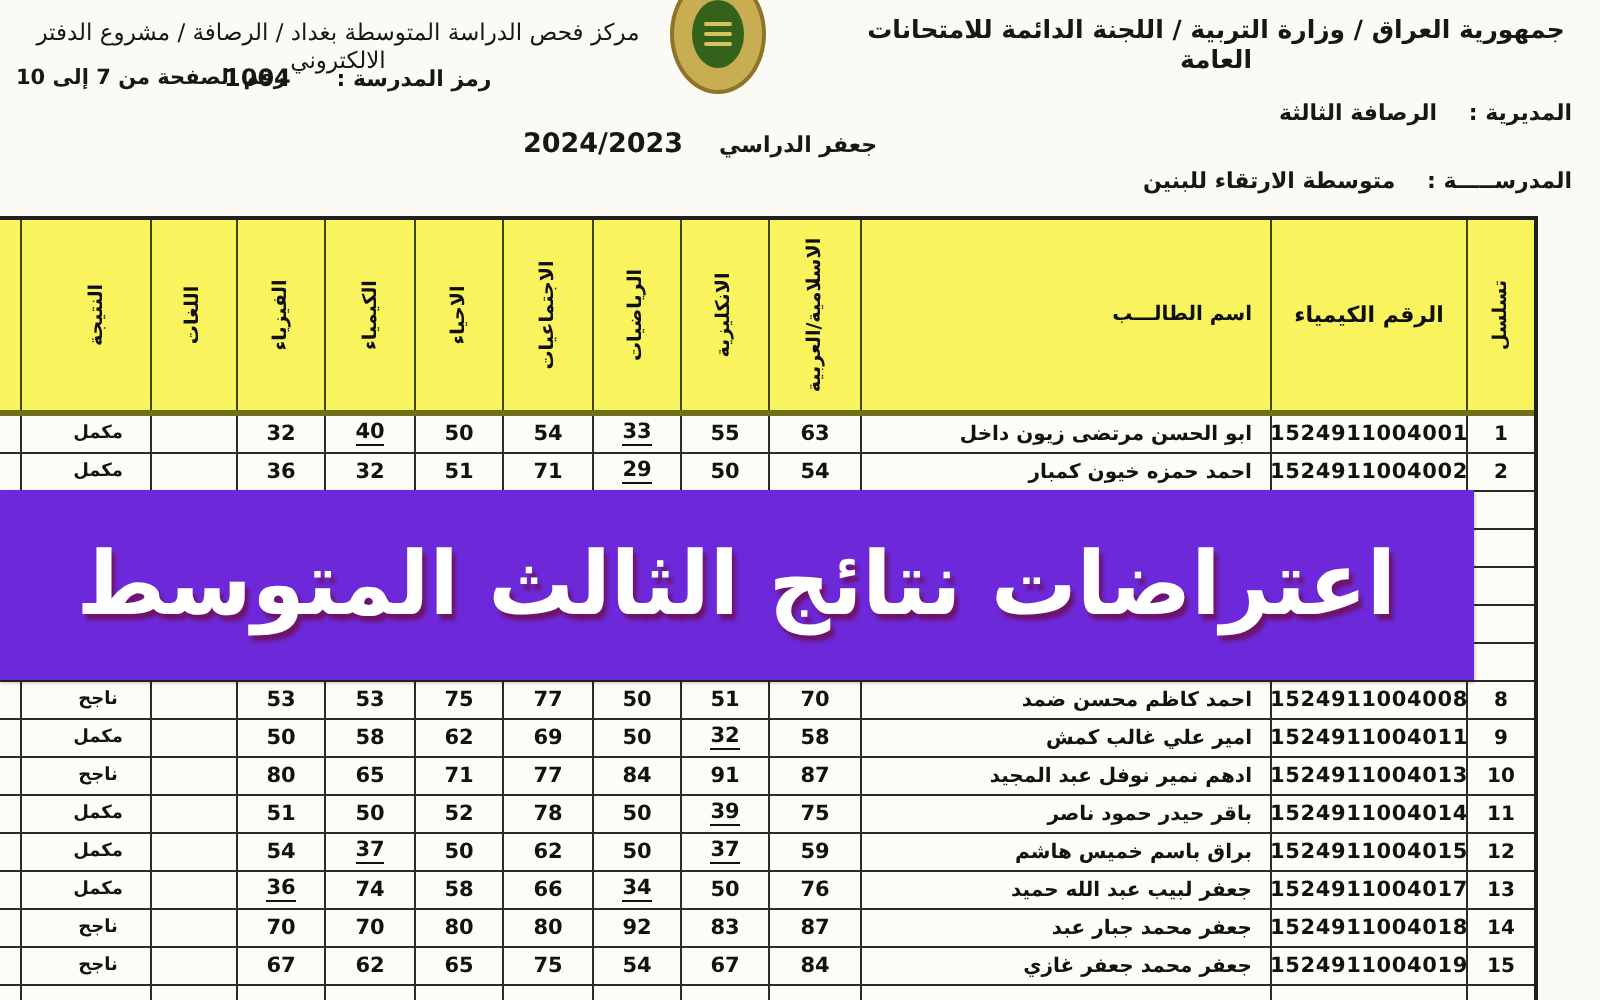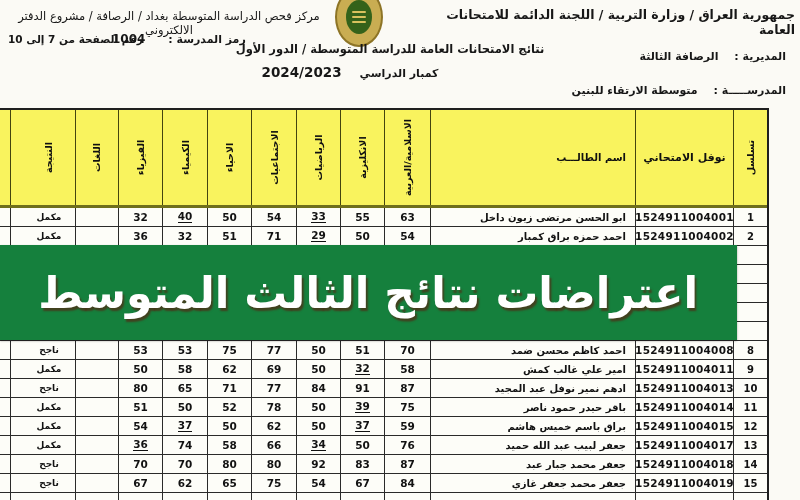--- a/index.html
+++ b/index.html
@@ -1,21 +1,21 @@
 <!DOCTYPE html>
 <html><head>
 <meta charset="utf-8">
 <style>
   html,body{margin:0;padding:0;}
   body{width:800px;height:500px;overflow:hidden;background:#f7f5ef;
        font-family:"DejaVu Sans",sans-serif;position:relative;color:#171717;}
   .page{position:absolute;inset:0;background:#fbfaf5;}
   
   .hdr-right{position:absolute;top:7px;right:5px;width:374px;font-size:12.5px;
-             font-weight:bold;direction:rtl;}
+             font-weight:bold;text-align:center;direction:rtl;}
   .hdr-left{position:absolute;top:9px;left:3px;width:332px;font-size:11.5px;
             font-weight:normal;text-align:center;direction:rtl;}
   .logo{position:absolute;left:335px;top:-13px;width:44px;height:56px;border-radius:50%;
         background:#c9ad52;border:2px solid #8d7426;display:flex;align-items:center;justify-content:center;}
   .logo-inner{width:26px;height:34px;border-radius:50%;background:#34621a;
               display:flex;flex-direction:column;gap:3px;align-items:center;justify-content:center;}
   .logo-inner i{display:block;width:14px;height:2px;background:#d8c25e;border-radius:1px;}
   .page-line{position:absolute;top:33px;left:8px;font-size:10.5px;font-weight:bold;direction:rtl;}
   .code-line{position:absolute;top:32px;left:112px;font-size:11px;font-weight:bold;direction:rtl;}
   .code-line .val{font-size:12px;margin-right:19px;}
@@ -41,21 +41,21 @@
         font-weight:bold;font-size:10.5px;color:#121212;flex:none;overflow:hidden;}
   .c-serial{width:33px;font-size:10px;}
   .c-exam{width:97px;letter-spacing:.3px;}
   .c-name{width:205px;justify-content:flex-start;padding-right:9px;box-sizing:border-box;font-size:10px;}
   .c-islamic{width:45px;} .c-english{width:43px;} .c-math{width:43px;}
   .c-social{width:44px;} .c-bio{width:43px;} .c-chem{width:44px;}
   .c-phys{width:43px;} .c-langs{width:42px;} .c-result{width:52px;font-size:9px;padding-left:12px;}
   .c-total{width:45px;}
   .under{border-bottom:1.5px solid #111;line-height:1;padding-bottom:1px;}
   
-  .banner{position:absolute;top:245px;left:0;width:737px;height:95px;background:#15803d;
+  .banner{position:absolute;top:245px;left:0;width:737px;height:95px;background:#6d28d9;
           z-index:6;display:flex;align-items:center;justify-content:center;
           box-shadow:0 1px 2px rgba(0,0,0,.35);}
   .banner span{color:#ffffff;font-weight:bold;font-size:44px;direction:rtl;white-space:nowrap;
                text-shadow:2px 3px 2px rgba(110,0,0,.5);transform:scaleX(.97);}
 </style>
 </head>
 <body>
 
 <div class="page">
 
@@ -70,43 +70,42 @@
       </div>
   </div>
 
   <div class="page-line">رقم الصفحة من 7 إلى 10</div>
 
   <div class="code-line">
     <span>رمز المدرسة :</span>
     <span class="val">1004</span>
   </div>
 
-  <div class="exam-title">نتائج الامتحانات العامة للدراسة المتوسطة / الدور الأول</div>
 
   <div class="year-line">
-    <span>كمبار الدراسي</span>
+    <span>جعفر الدراسي</span>
     <span class="val">2024/2023</span>
   </div>
 
   <div class="dir-line">
     <span>المديرية :</span>
     <span class="val">الرصافة الثالثة</span>
   </div>
 
   <div class="sch-line">
     <span>المدرســـــة :</span>
     <span class="val">متوسطة الارتقاء للبنين</span>
   </div>
 
   <div class="tbl">
     <div class="hrow">
       <div class="hcell c-serial">
         <span class="vtext">تسلسل</span>
       </div>
-      <div class="hcell c-exam h-exam">نوفل الامتحاني</div>
+      <div class="hcell c-exam h-exam">الرقم الكيمياء</div>
       <div class="hcell c-name h-name">اسم الطالـــب</div>
 
     <div class="hcell c-islamic">
           <span class="vtext">الاسلامية/العربية</span>
         </div>
         <div class="hcell c-english">
           <span class="vtext">الانكليزية</span>
         </div>
         <div class="hcell c-math">
           <span class="vtext">الرياضيات</span>
@@ -150,21 +149,21 @@
             <span class="under">40</span>
           </div>
           <div class="cell c-phys">32</div>
           <div class="cell c-langs"></div>
           <div class="cell c-result">مكمل</div>
           <div class="cell c-total">0</div>
         </div>
         <div class="row">
           <div class="cell c-serial">2</div>
           <div class="cell c-exam">1524911004002</div>
-          <div class="cell c-name">احمد حمزه براق كمبار</div>
+          <div class="cell c-name">احمد حمزه خيون كمبار</div>
           <div class="cell c-islamic">54</div>
           <div class="cell c-english">50</div>
           <div class="cell c-math">
             <span class="under">29</span>
           </div>
           <div class="cell c-social">71</div>
           <div class="cell c-bio">51</div>
           <div class="cell c-chem">32</div>
           <div class="cell c-phys">36</div>
           <div class="cell c-langs"></div>

